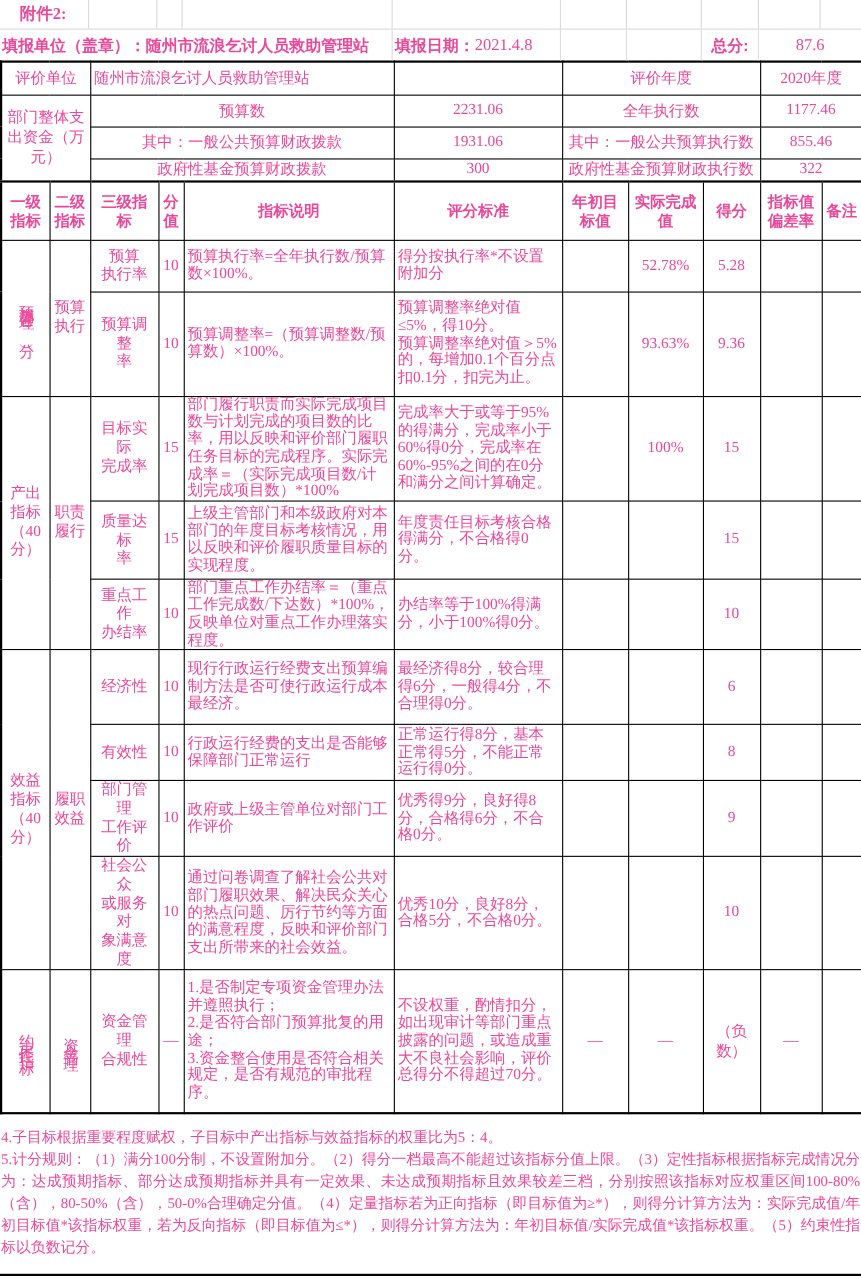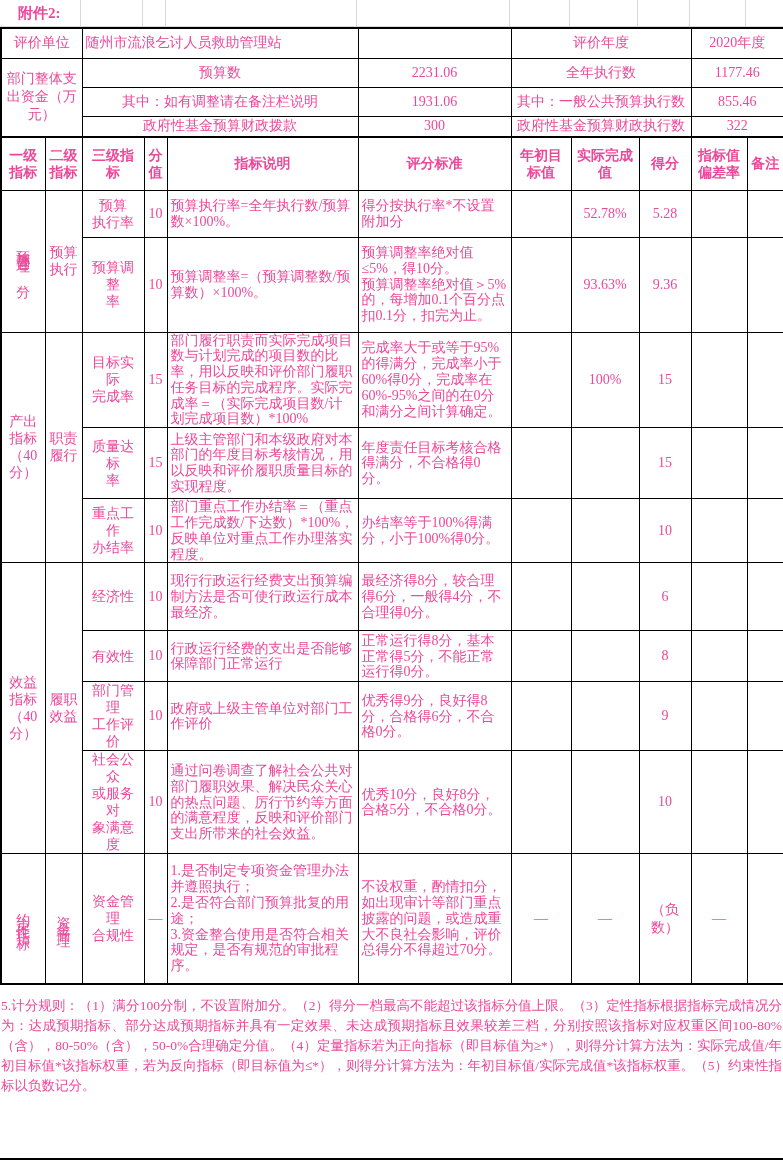--- a/index.html
+++ b/index.html
@@ -56,20 +56,37 @@
     <div class="gcell" style="width:191px;"></div>
     <div class="gcell" style="width:153px;"></div>
     <div class="gcell" style="width:60px;"></div>
     <div class="gcell" style="width:68px;"></div>
     <div class="gcell" style="width:52px;"></div>
     <div class="gcell" style="width:56px;"></div>
     <div class="gcell last" style="width:37px;"></div>
   </div>
 
 
+  <div class="grid-row row-fill">
+    <div class="fill-cell" style="width:357px;padding-left:2px;">
+      <span class="blab">填报单位（盖章）：随州市流浪乞讨人员救助管理站</span>
+    </div>
+    <div class="fill-cell" style="width:153px;padding-left:2px;">
+      <span class="blab">填报日期：</span>
+      <span class="serifv">2021.4.8</span>
+    </div>
+    <div class="fill-cell" style="width:60px;"></div>
+    <div class="fill-cell" style="width:68px;"></div>
+    <div class="fill-cell" style="width:52px;justify-content:center;">
+      <span class="blab">总分:</span>
+    </div>
+    <div class="fill-cell last" style="width:93px;justify-content:center;">
+      <span class="serifv">87.6</span>
+    </div>
+  </div>
 
   <table class="main">
     <colgroup>
       <col style="width:44px">
         <col style="width:37px">
         <col style="width:62px">
       <col style="width:23px">
         <col style="width:191px">
         <col style="width:153px">
       <col style="width:60px">
@@ -89,21 +106,21 @@
     </tr>
 
     <tr style="height:29px">
       <td colspan="2" rowspan="3" class="c">部门整体支出资金（万元）</td>
       <td colspan="3" class="c">预算数</td>
       <td class="c">2231.06</td>
       <td colspan="3" class="c">全年执行数</td>
       <td colspan="2" class="c">1177.46</td>
     </tr>
     <tr style="height:29px">
-      <td colspan="3" class="c">其中：如有调整请在备注栏说明</td>
+      <td colspan="3" class="c">其中：一般公共预算财政拨款</td>
       <td class="c">1931.06</td>
       <td colspan="3" class="c">其中：一般公共预算执行数</td>
       <td colspan="2" class="c">855.46</td>
     </tr>
     <tr style="height:21px">
       <td colspan="3" class="c">政府性基金预算财政拨款</td>
       <td class="c">300</td>
       <td colspan="3" class="c">政府性基金预算财政执行数</td>
       <td colspan="2" class="c">322</td>
     </tr>
@@ -258,18 +275,19 @@
       <td class="c">—</td>
       <td class="c">—</td>
       <td class="c">（负数）</td>
       <td class="c">—</td>
       <td class="c"></td>
     </tr>
   </tbody>
     </table>
 
   <div class="notes">
+    <div class="note">4.子目标根据重要程度赋权，子目标中产出指标与效益指标的权重比为5：4。</div>
     <div class="note">5.计分规则：（1）满分100分制，不设置附加分。（2）得分一档最高不能超过该指标分值上限。（3）定性指标根据指标完成情况分为：达成预期指标、部分达成预期指标并具有一定效果、未达成预期指标且效果较差三档，分别按照该指标对应权重区间100-80%（含），80-50%（含），50-0%合理确定分值。（4）定量指标若为正向指标（即目标值为≥*），则得分计算方法为：实际完成值/年初目标值*该指标权重，若为反向指标（即目标值为≤*），则得分计算方法为：年初目标值/实际完成值*该指标权重。（5）约束性指标以负数记分。</div>
 
   </div>
 
   <div class="bottom-rule"></div>
 </div>
 
 </body></html>

